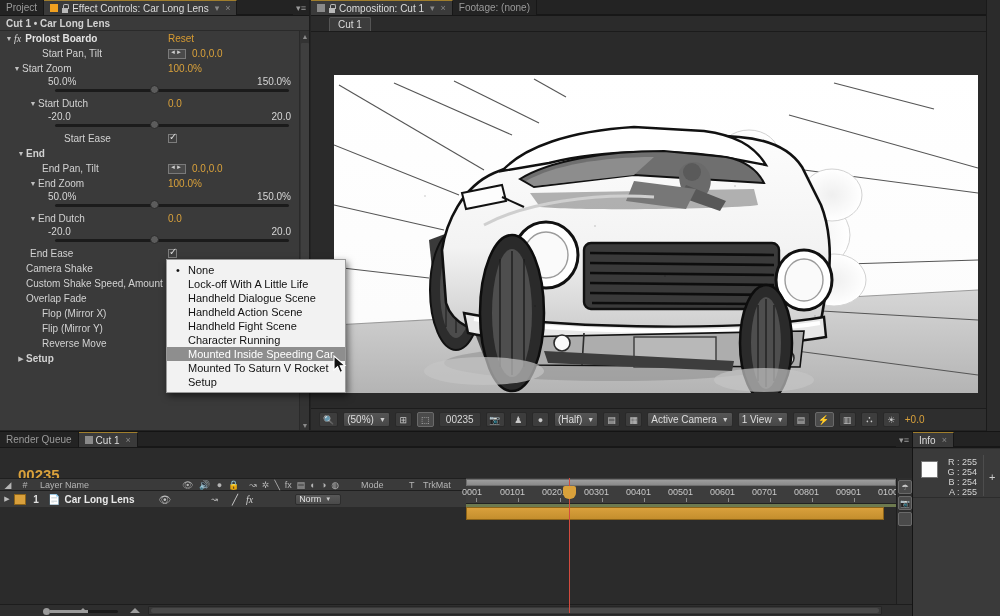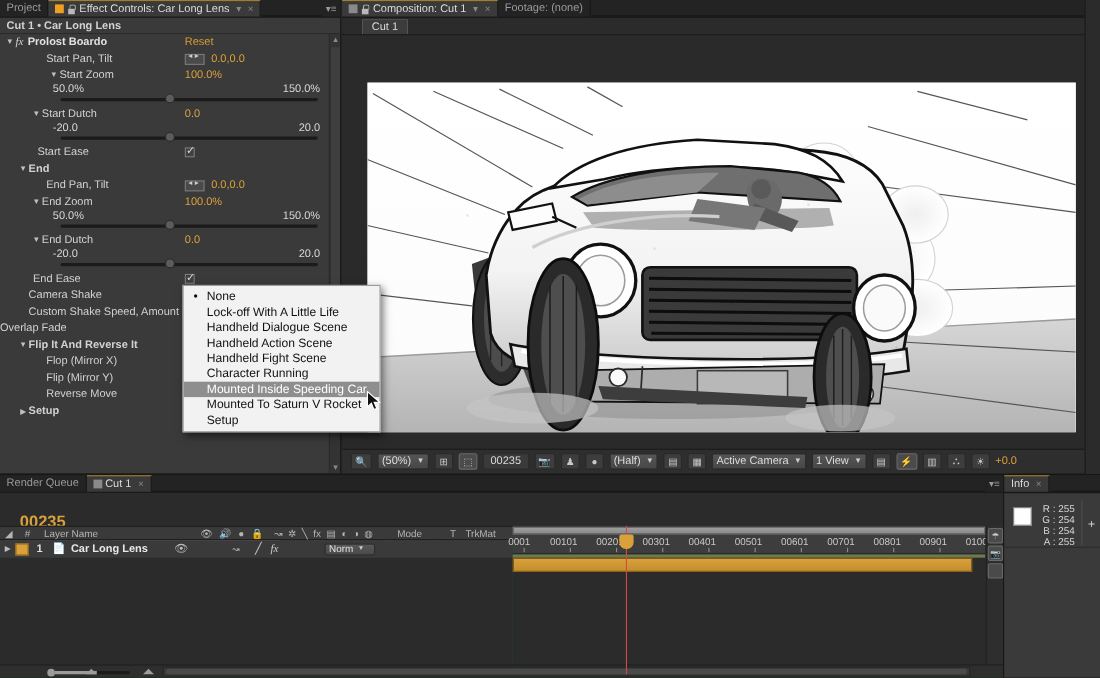--- a/index.html
+++ b/index.html
@@ -240,21 +240,21 @@
         <span class="val reset">Reset</span>
       </div>
 
 
       <div class="row" style="padding-left:42px">
         <span class="lbl">Start Pan, Tilt</span>
         <span class="pantilt"></span>
         <span class="ptval">0.0,0.0</span>
       </div>
 
-      <div class="row" style="padding-left:44px">
+      <div class="row" style="padding-left:12px">
         <span class="tw">▼</span>
         <span class="lbl">Start Zoom</span>
         <span class="val">100.0%</span>
       </div>
       <div class="sliderrow">
         <span class="minv">50.0%</span>
         <span class="maxv">150.0%</span>
         <span class="track"></span>
         <span class="knob" style="left:50%"></span>
       </div>
@@ -264,21 +264,21 @@
         <span class="lbl">Start Dutch</span>
         <span class="val">0.0</span>
       </div>
       <div class="sliderrow">
         <span class="minv">-20.0</span>
         <span class="maxv">20.0</span>
         <span class="track"></span>
         <span class="knob" style="left:50%"></span>
       </div>
 
-      <div class="row" style="padding-left:34px;margin-top:2px">
+      <div class="row" style="padding-left:64px;margin-top:2px">
         <span class="lbl">Start Ease</span>
         <span class="chk"></span>
       </div>
 
       <div class="row hdr" style="padding-left:16px">
         <span class="tw">▼</span>
         <span class="lbl">End</span>
       </div>
 
       <div class="row" style="padding-left:42px">
@@ -319,26 +319,22 @@
       <div class="row" style="padding-left:26px">
         <span class="lbl">Camera Shake</span>
         <span class="combo">
           <span class="cv">None</span>
           <span class="carr">▼</span>
         </span>
       </div>
       <div class="row" style="padding-left:26px">
         <span class="lbl">Custom Shake Speed, Amount</span>
       </div>
-      <div class="row" style="">
+      <div class="row" style="padding-left:26px">
         <span class="lbl">Overlap Fade</span>
-      </div>
-      <div class="row hdr" style="padding-left:16px">
-        <span class="tw">▼</span>
-        <span class="lbl">Flip It And Reverse It</span>
       </div>
       <div class="row" style="padding-left:42px">
         <span class="lbl">Flop (Mirror X)</span>
       </div>
       <div class="row" style="padding-left:42px">
         <span class="lbl">Flip (Mirror Y)</span>
       </div>
       <div class="row" style="padding-left:42px">
         <span class="lbl">Reverse Move</span>
       </div>

